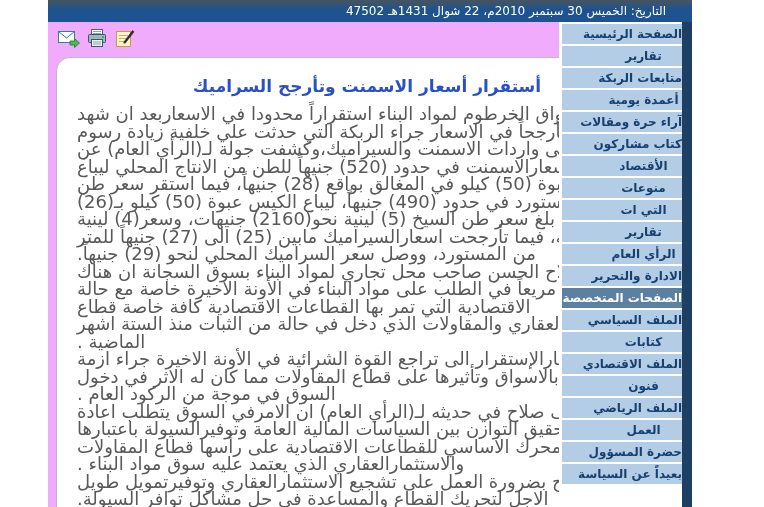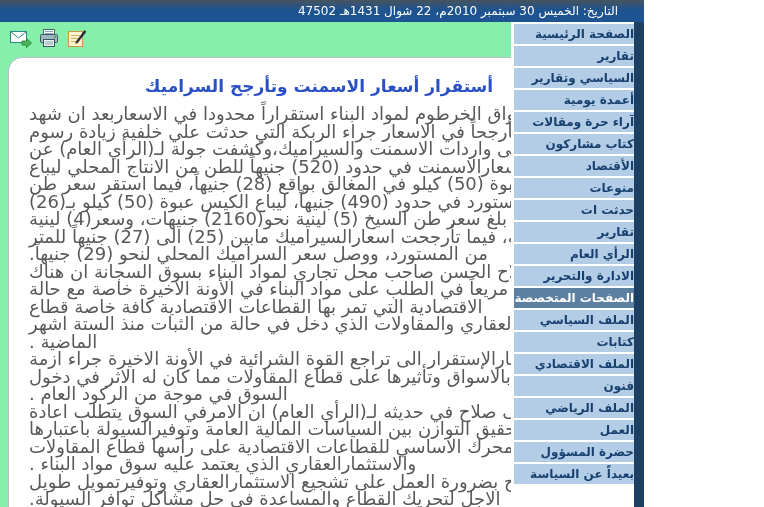--- a/index.html
+++ b/index.html
@@ -1,30 +1,30 @@
 <!DOCTYPE html>
 <html lang="ar"><head>
 <meta charset="utf-8">
 <style>
   html,body{margin:0;padding:0;}
   body{font-family:"DejaVu Sans",sans-serif;background:#fff;}
-  #screen{position:relative;width:644px;height:507px;overflow:hidden;background:#86efac;}
+  #screen{position:relative;width:644px;height:507px;overflow:hidden;background:#f0abfc;margin-left:48px;}
 
   
   .topbar{position:absolute;top:0;left:0;width:764px;height:22px;
     background:linear-gradient(to bottom,#47545e 0%,#1d5390 45%,#1d5390 100%);}
   .topbar-date{position:absolute;top:0;right:146px;height:22px;line-height:23px;
     color:#ffffff;font-size:12px;direction:rtl;white-space:nowrap;}
 
   
   .sidebar{position:absolute;top:22px;right:0;width:133px;height:485px;background:#fff;}
   .sidebar-strip{position:absolute;top:0;right:0;width:10px;height:100%;background:#1c3f63;}
   .sidebar-nav{position:absolute;top:0;right:10px;width:120px;}
   .sidebar-item{height:20px;margin-top:2px;background:#b4cde6;color:#18406f;
-    font-weight:bold;font-size:12px;line-height:20px;
+    font-weight:bold;font-size:12px;line-height:20px;text-align:center;
     direction:rtl;white-space:nowrap;overflow:hidden;cursor:pointer;padding-left:43px;}
   .sidebar-item.selected{background:#5c80a0;color:#ffffff;}
 
   
   .toolbar{position:absolute;top:29px;left:10px;display:flex;gap:5px;align-items:flex-start;}
   .tool-btn{width:23px;height:20px;cursor:pointer;background:transparent;border:0;padding:0;}
 
   
   .tab{position:absolute;top:31px;left:522px;width:109px;height:20px;
     background:#e1e1ea;border:1px solid #9aa0b0;
@@ -97,27 +97,27 @@
           <p>وطالب صلاح بضرورة العمل على تشجيع الاستثمارالعقاري وتوفيرتمويل طويل الاجل لتحريك القطاع والمساعدة في حل مشاكل توافر السيولة.</p>
         </div>
     </div>
   </div>
 
   <div class="sidebar">
     <div class="sidebar-strip"></div>
     <div class="sidebar-nav">
         <div class="sidebar-item">الصفحة الرئيسية</div>
         <div class="sidebar-item">تقارير</div>
-        <div class="sidebar-item">السياسي وتقارير</div>
+        <div class="sidebar-item">متابعات الربكة</div>
         <div class="sidebar-item">أعمدة يومية</div>
         <div class="sidebar-item">آراء حرة ومقالات</div>
         <div class="sidebar-item">كتاب مشاركون</div>
         <div class="sidebar-item">الأقتصاد</div>
         <div class="sidebar-item">منوعات</div>
-        <div class="sidebar-item">حدثت ات</div>
+        <div class="sidebar-item">التي ات</div>
         <div class="sidebar-item">تقارير</div>
         <div class="sidebar-item">الرأي العام</div>
         <div class="sidebar-item">الادارة والتحرير</div>
         <div class="sidebar-item selected">الصفحات المتخصصة</div>
         <div class="sidebar-item">الملف السياسي</div>
         <div class="sidebar-item">كتابات</div>
         <div class="sidebar-item">الملف الاقتصادي</div>
         <div class="sidebar-item">فنون</div>
         <div class="sidebar-item">الملف الرياضي</div>
         <div class="sidebar-item">العمل</div>

